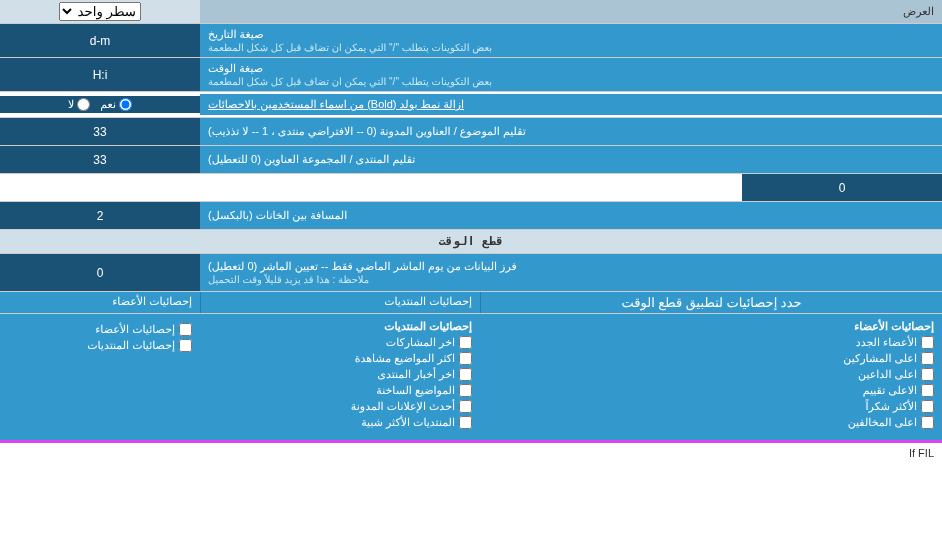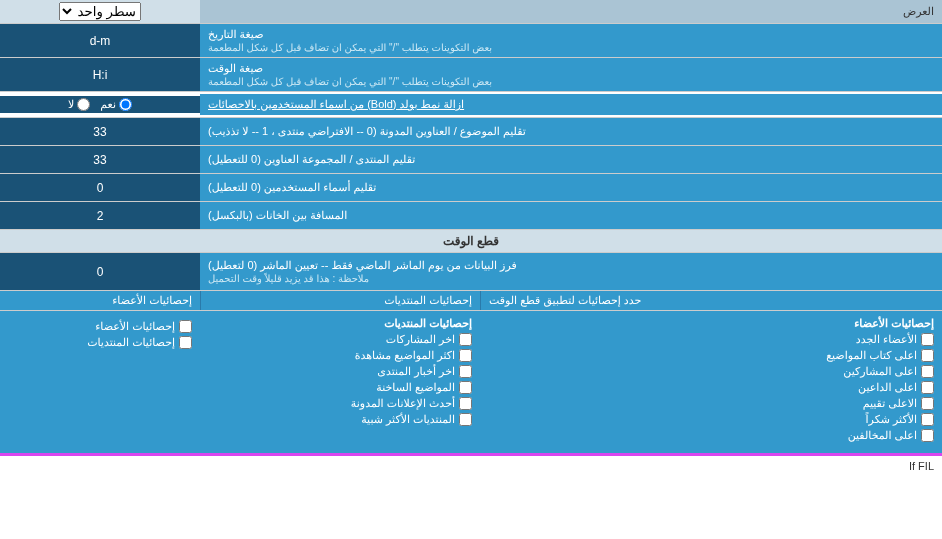--- a/index.html
+++ b/index.html
@@ -115,20 +115,21 @@
     }
     
     .section-header {
       background: #d0dfe8;
       color: #333;
       text-align: center;
       padding: 4px 8px;
       font-weight: bold;
       font-size: 12px;
       border-bottom: 1px solid #ccc;
+      font-family: Liberation Mono, monospace;
     }
     .cb-row {
       display: flex;
       align-items: center;
       gap: 4px;
       margin-bottom: 3px;
     }
     .cb-row input[type="checkbox"] {
       flex-shrink: 0;
     }
@@ -205,21 +206,20 @@
   </div>
 
   <div class="row">
     <div class="row-label">تقليم المنتدى / المجموعة العناوين (0 للتعطيل)</div>
     <div class="row-input">
       <input type="text" value="33" style="">
     </div>
   </div>
 
   <div class="row">
-    <div class="row-label">تقليم أسماء المستخدمين (0 للتعطيل)</div>
     <div class="row-input">
       <input type="text" value="0" style="">
     </div>
   </div>
 
   <div class="row">
     <div class="row-label">المسافة بين الخانات (بالبكسل)</div>
     <div class="row-input">
       <input type="text" value="2" style="">
     </div>
@@ -234,21 +234,21 @@
         <span class="label-note">ملاحظة : هذا قد يزيد قليلاً وقت التحميل</span>
       </span>
     </div>
     <div class="row-input">
       <input type="text" value="0" style="">
     </div>
   </div>
 
   <div style="display:flex; background:#3399cc; border-bottom:1px solid #ccc;">
 
-    <div style="flex:1; background:#3399cc; color:#fff; text-align:left; padding:3px 8px; font-size:11px; border-left:1px solid #2a7aaa;">
+    <div style="flex:1; background:#3399cc; color:#fff; text-align:center; padding:3px 8px; font-size:13px; border-left:1px solid #2a7aaa;">
       <span>حدد إحصائيات لتطبيق قطع الوقت</span>
     </div>
 
     <div style="width:280px; background:#3399cc; color:#fff; text-align:right; padding:3px 8px; font-size:11px; border-left:1px solid #2a7aaa;">
       <span>إحصائيات المنتديات</span>
     </div>
 
     <div style="width:200px; background:#3399cc; color:#fff; text-align:right; padding:3px 8px; font-size:11px;">
       <span>إحصائيات الأعضاء</span>
     </div>
@@ -260,24 +260,20 @@
 
       <div class="cb-row">
         <span style="color:#fff;font-size:11px;font-weight:bold;">إحصائيات الأعضاء</span>
       </div>
       <div class="cb-row">
         <input type="checkbox" style="">
         <label>الأعضاء الجدد</label>
       </div>
       <div class="cb-row">
         <input type="checkbox" style="">
-        <label>اعلى كتاب المواضيع</label>
-      </div>
-      <div class="cb-row">
-        <input type="checkbox" style="">
         <label>اعلى المشاركين</label>
       </div>
       <div class="cb-row">
         <input type="checkbox" style="">
         <label>اعلى الداعين</label>
       </div>
       <div class="cb-row">
         <input type="checkbox" style="">
         <label>الاعلى تقييم</label>
       </div>

